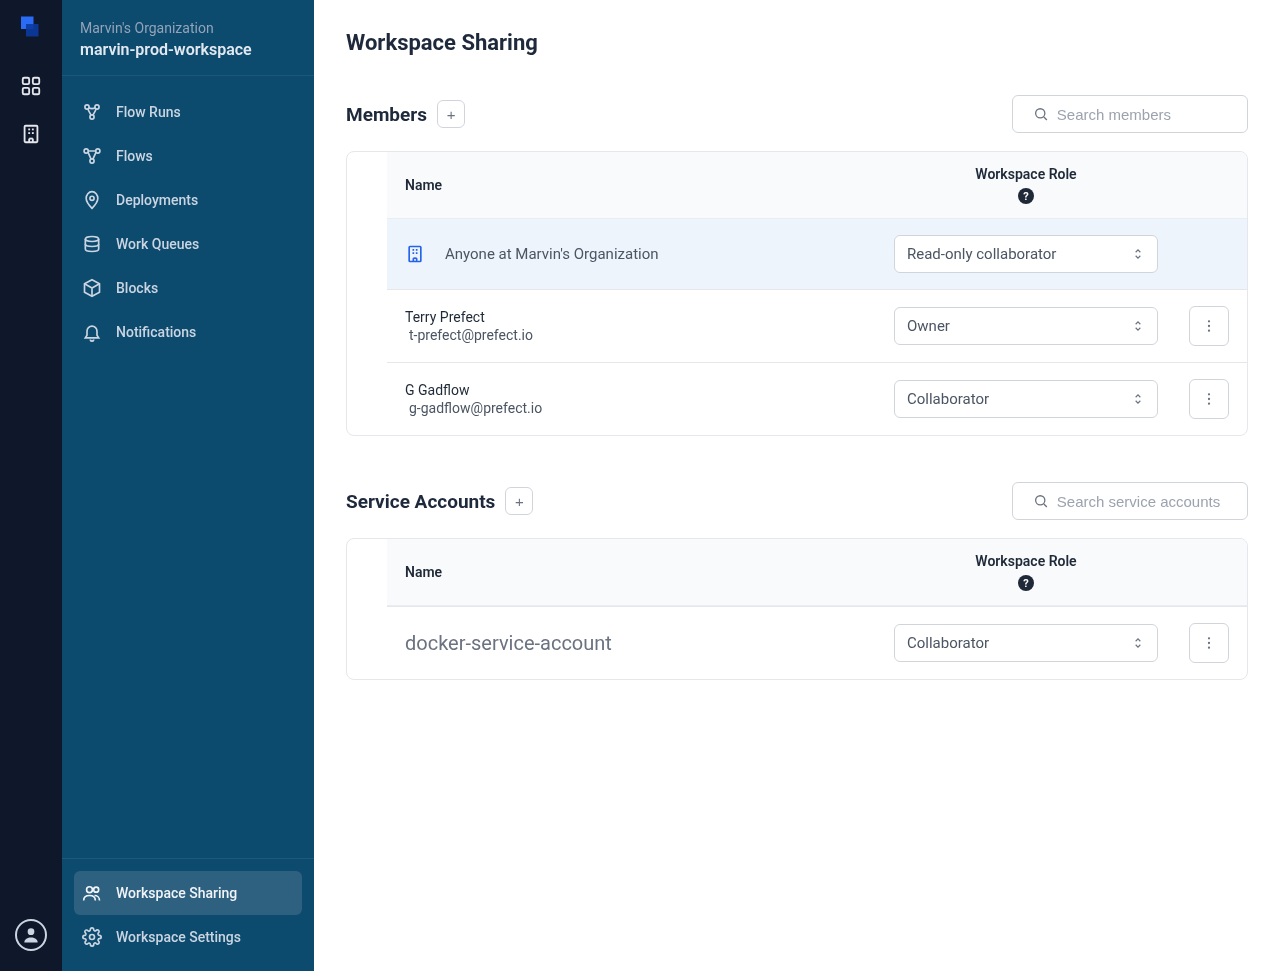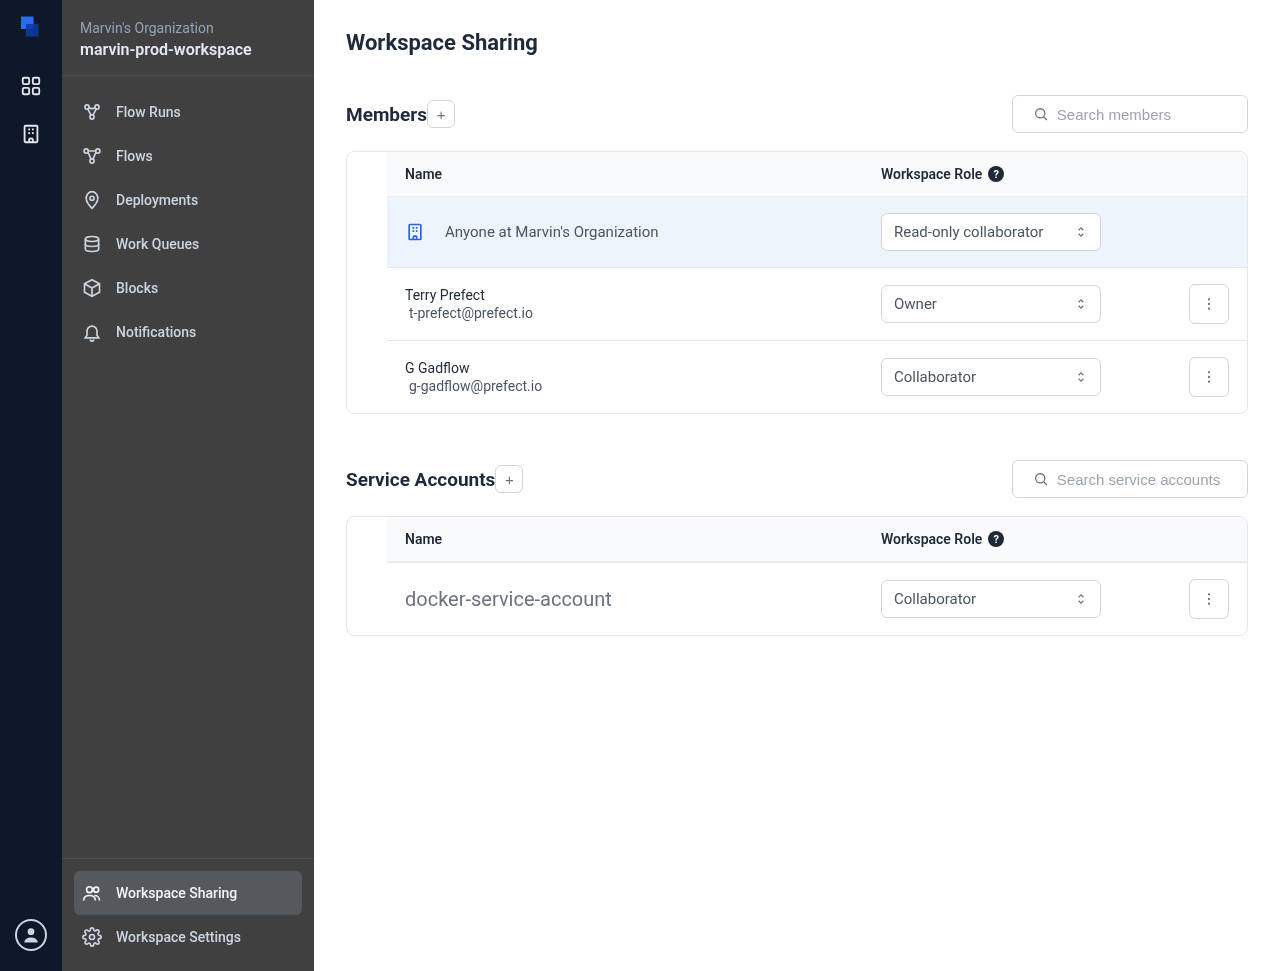--- a/index.html
+++ b/index.html
@@ -49,21 +49,21 @@
       display: flex;
       align-items: center;
       justify-content: center;
       margin-bottom: 20px;
       cursor: pointer;
       color: #cbd5e1;
     }
     
     .sidebar {
       width: 252px;
-      background: #404040;
+      background: #0c4a6e;
       display: flex;
       flex-direction: column;
       color: #cbd5e1;
     }
     .sidebar-header {
       padding: 20px 18px 16px 18px;
       border-bottom: 1px solid rgba(255,255,255,0.07);
     }
     .org-name {
       font-size: 14px;
@@ -113,20 +113,21 @@
     }
     .section-header {
       display: flex;
       align-items: center;
       justify-content: space-between;
       margin-bottom: 18px;
     }
     .section-left {
       display: flex;
       align-items: center;
+      gap: 10px;
     }
     .section-title {
       font-size: 19px;
       font-weight: 700;
       color: #1e293b;
     }
     .plus-btn {
       width: 28px;
       height: 28px;
       border: 1px solid #d1d5db;
@@ -168,21 +169,21 @@
       padding: 14px 18px;
     }
     .table-head {
       background: #f8fafc;
       font-size: 14px;
       font-weight: 600;
       color: #1f2937;
       border-bottom: 1px solid #e9edf2;
     }
     .col-name { flex: 1; }
-    .col-role { width: 290px; display: flex; align-items: center; gap: 6px; }
+    .col-role { width: 290px; display: flex; align-items: center; gap: 6px; flex-direction: column; }
     .table-row {
       border-top: 1px solid #e5e7eb;
       padding: 16px 18px;
     }
     .table-row.highlight {
       background: #eef4fb;
       border-top: none;
     }
     .member-name {
       font-size: 14px;
@@ -201,21 +202,21 @@
       color: #4b5563;
       font-size: 15px;
     }
     .role-select {
       display: flex;
       align-items: center;
       justify-content: space-between;
       border: 1px solid #d1d5db;
       border-radius: 6px;
       padding: 9px 12px;
-      width: 220px;
+      width: 264px;
       font-size: 15px;
       color: #4b5563;
       cursor: pointer;
       background: #fff;
     }
     .row-actions {
       width: 58px;
       display: flex;
       justify-content: flex-end;
     }

